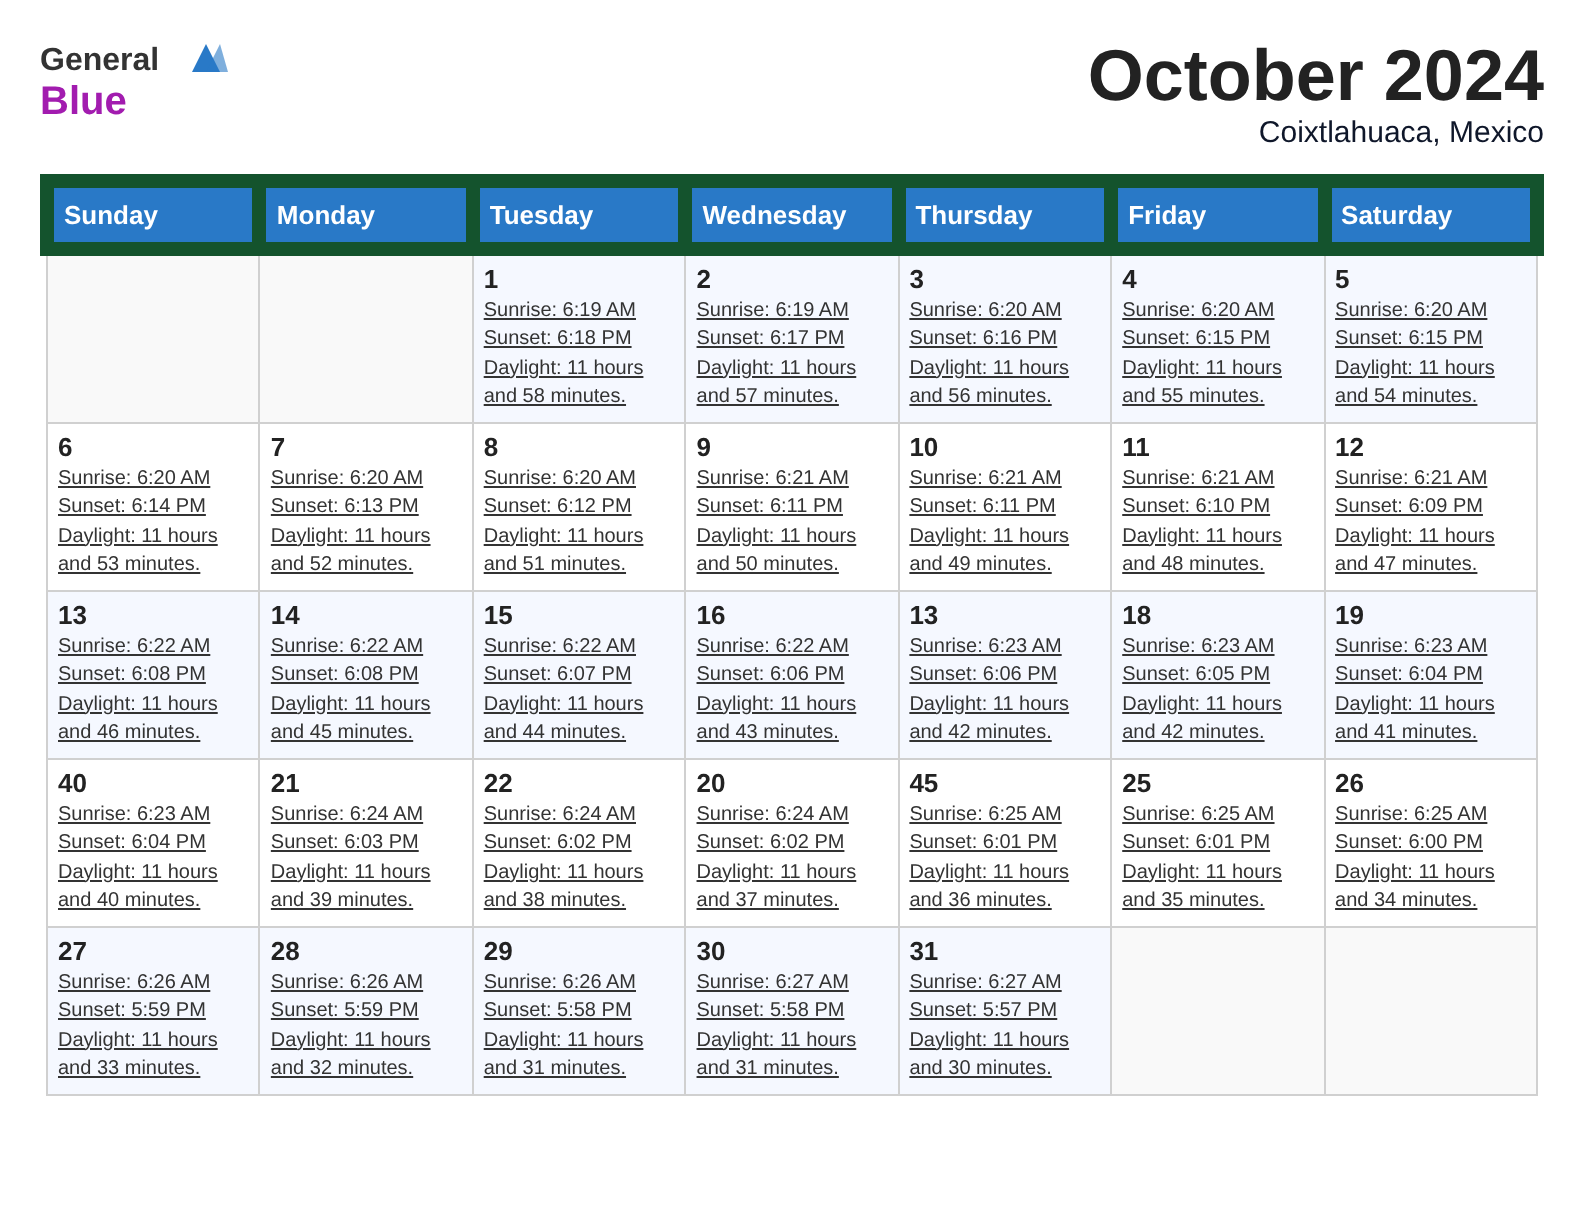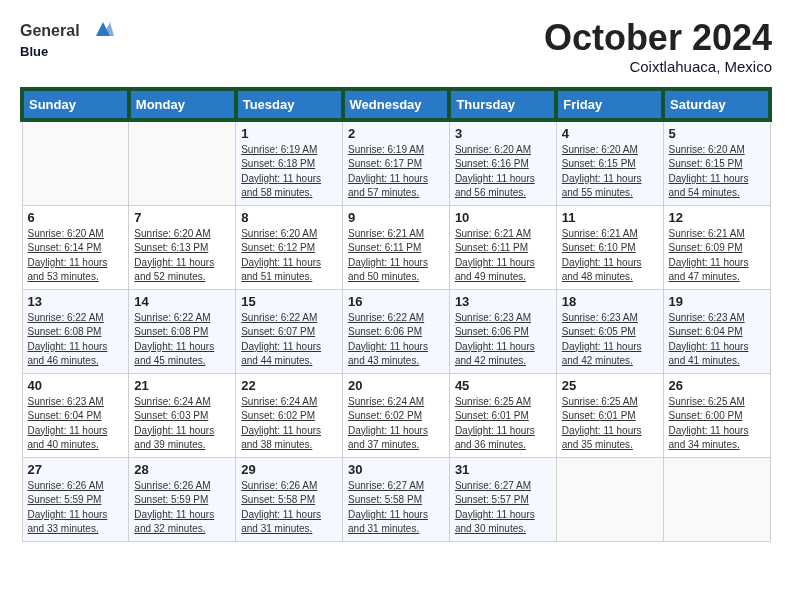--- a/index.html
+++ b/index.html
@@ -44,21 +44,21 @@
       border-collapse: collapse;
       table-layout: fixed;
     }
     thead tr th {
       background-color: #2979c7;
       color: #fff;
       font-size: 13px;
       font-weight: bold;
       padding: 6px 5px;
       text-align: left;
-      border: 4px solid #14532d;
+      border: 7px solid #14532d;
     }
     tbody tr td {
       vertical-align: top;
       padding: 4px 5px;
       font-size: 10.5px;
       color: #222;
       border: 1px solid #d0d0d0;
       height: 78px;
       background: #fff;
     }
@@ -93,21 +93,21 @@
     <div class="logo">
       <div>
         <div style="display:flex;align-items:flex-end;gap:12px;">
           <span style="font-size:16px;font-weight:bold;color:#333;">General</span>
           <svg width="22" height="22" viewBox="0 0 22 22">
             <polygon points="4,18 11,4 18,18" fill="#2979c7"></polygon>
             <polygon points="11,18 18,4 22,18" fill="#2979c7" opacity="0.6"></polygon>
           </svg>
         </div>
         <div>
-          <span style="font-size:13px;font-weight:bold;color:#0f172a;">Blue</span>
+          <span style="font-size:20px;font-weight:bold;color:#a21caf;">Blue</span>
         </div>
       </div>
     </div>
     <div class="title-block">
       <div class="month-title">October 2024</div>
       <div class="location">Coixtlahuaca, Mexico</div>
     </div>
   </div>
 
   <table>

